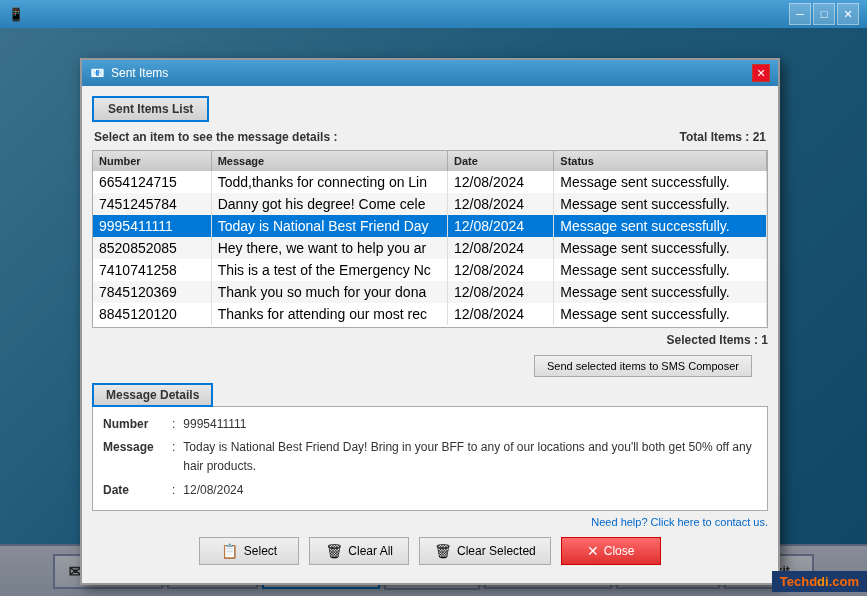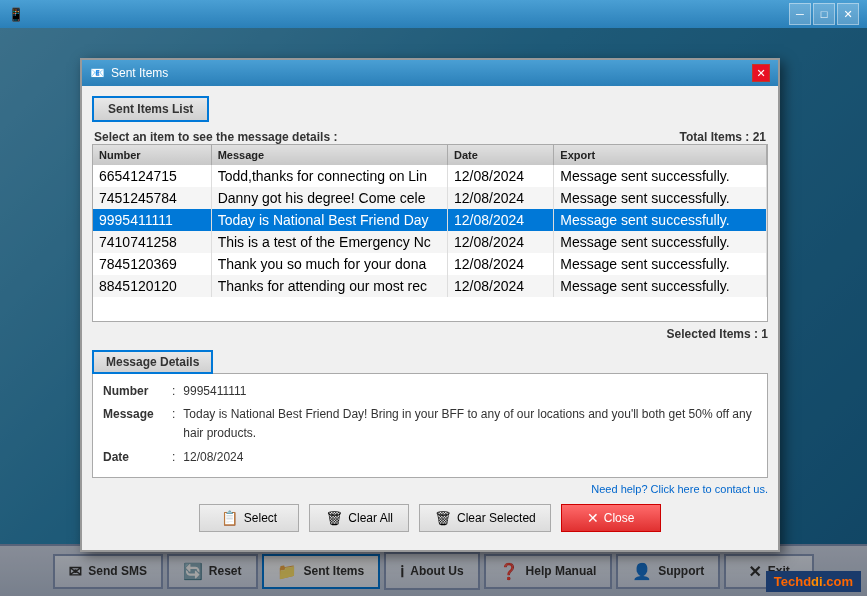--- a/index.html
+++ b/index.html
@@ -98,20 +98,21 @@
       font-weight: bold;
       cursor: pointer;
       color: #333;
       margin-bottom: 8px;
     }
 
     .select-info-row {
       display: flex;
       justify-content: space-between;
       align-items: flex-start;
+      margin-bottom: 6px;
       padding: 0 2px;
       gap: 28px;
     }
 
     .select-info-label { font-size: 12px; color: #333; font-weight: bold; }
     .total-items { font-size: 12px; color: #333; font-weight: bold; }
 
     
     .table-container {
       border: 1px solid #aaa;
@@ -294,21 +295,21 @@
       background: linear-gradient(to bottom, #fff, #e8eef8);
       border-color: #0078d7;
     }
 
     .taskbar-btn .tb-icon { font-size: 16px; }
 
     
     .watermark {
       position: absolute;
       bottom: 4px;
-      right: 6px;
+      right: 0;
       background: #1a3a6b;
       color: white;
       font-size: 13px;
       font-weight: bold;
       padding: 3px 8px;
       z-index: 20;
     }
     .watermark span { color: #ff6600; }
 
     
@@ -356,21 +357,21 @@
       </div>
 
       
       <div class="table-container">
         <table>
           <thead>
             <tr>
               <th class="col-number">Number</th>
               <th class="col-message">Message</th>
               <th class="col-date">Date</th>
-              <th class="col-status">Export</th>
+              <th class="col-status">Status</th>
             </tr>
           </thead>
           <tbody id="table-body">
           <tr>
     <td class="col-number">6654124715</td>
     <td class="col-message">Todd,thanks for connecting on Lin</td>
     <td class="col-date">12/08/2024</td>
     <td class="col-status">Message sent successfully.</td>
   </tr>
               <tr>
@@ -379,20 +380,26 @@
     <td class="col-date">12/08/2024</td>
     <td class="col-status">Message sent successfully.</td>
   </tr>
               <tr class="selected">
     <td class="col-number">9995411111</td>
     <td class="col-message">Today is National Best Friend Day</td>
     <td class="col-date">12/08/2024</td>
     <td class="col-status">Message sent successfully.</td>
   </tr>
               <tr>
+    <td class="col-number">8520852085</td>
+    <td class="col-message">Hey there, we want to help you ar</td>
+    <td class="col-date">12/08/2024</td>
+    <td class="col-status">Message sent successfully.</td>
+  </tr>
+              <tr>
     <td class="col-number">7410741258</td>
     <td class="col-message">This is a test of the Emergency Nc</td>
     <td class="col-date">12/08/2024</td>
     <td class="col-status">Message sent successfully.</td>
   </tr>
               <tr>
     <td class="col-number">7845120369</td>
     <td class="col-message">Thank you so much for your dona</td>
     <td class="col-date">12/08/2024</td>
     <td class="col-status">Message sent successfully.</td>
@@ -403,20 +410,23 @@
     <td class="col-date">12/08/2024</td>
     <td class="col-status">Message sent successfully.</td>
   </tr>
             </tbody>
         </table>
       </div>
 
       
       <div class="selected-items-row">
         <span class="selected-items-label">Selected Items : 1</span>
+      </div>
+      <div style="display:flex; justify-content:flex-end; margin-top:2px;">
+        <button class="send-selected-btn">Send selected items to SMS Composer</button>
       </div>
 
       
       <div class="msg-details-section">
         <div class="msg-details-tab">Message Details</div>
         <div class="msg-details-content">
           <div class="detail-line">
             <span class="detail-key">Number</span>
             <span class="detail-sep">:</span>
             <span>9995411111</span>

